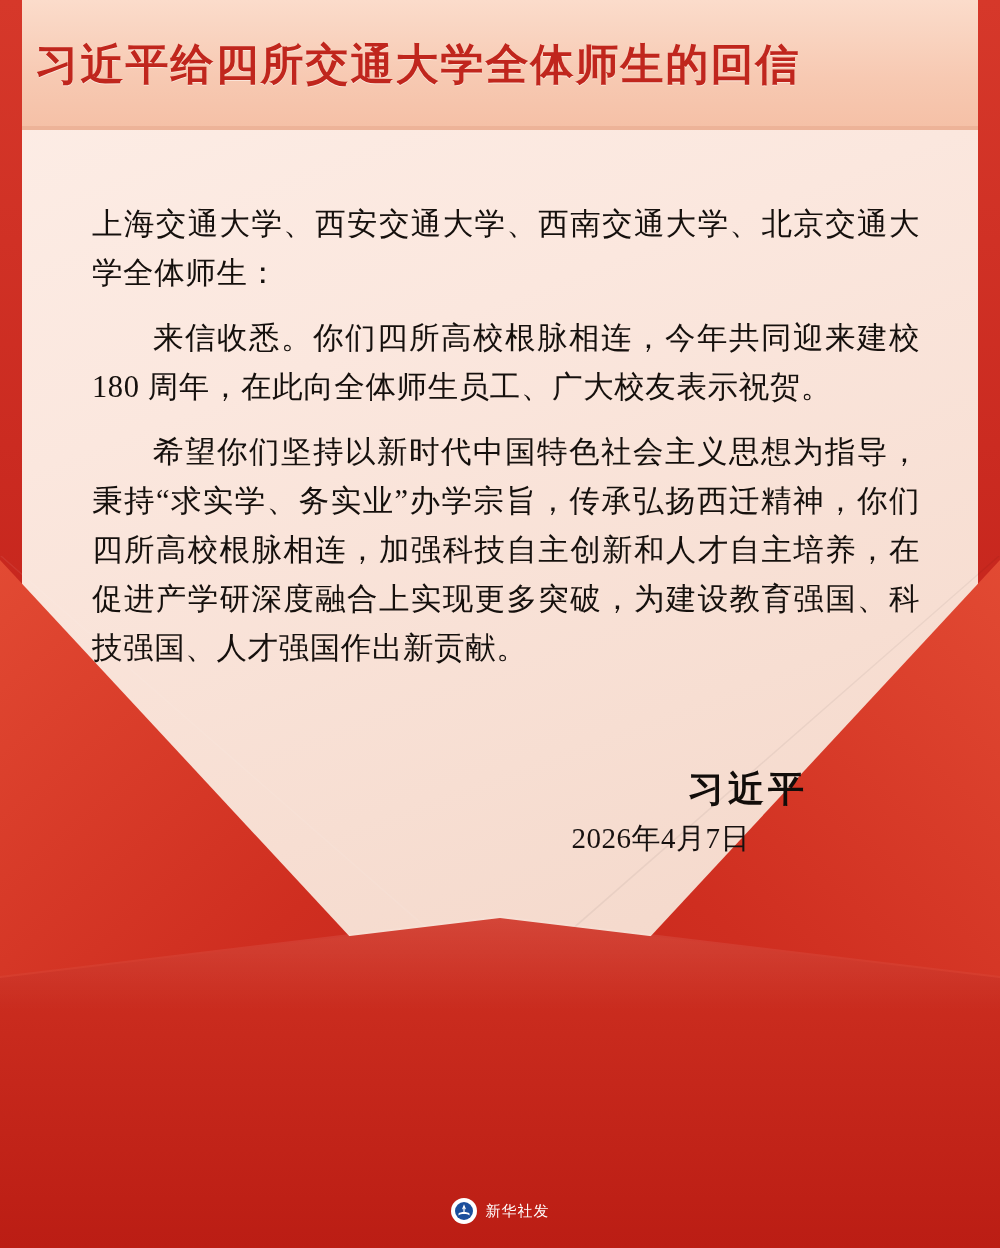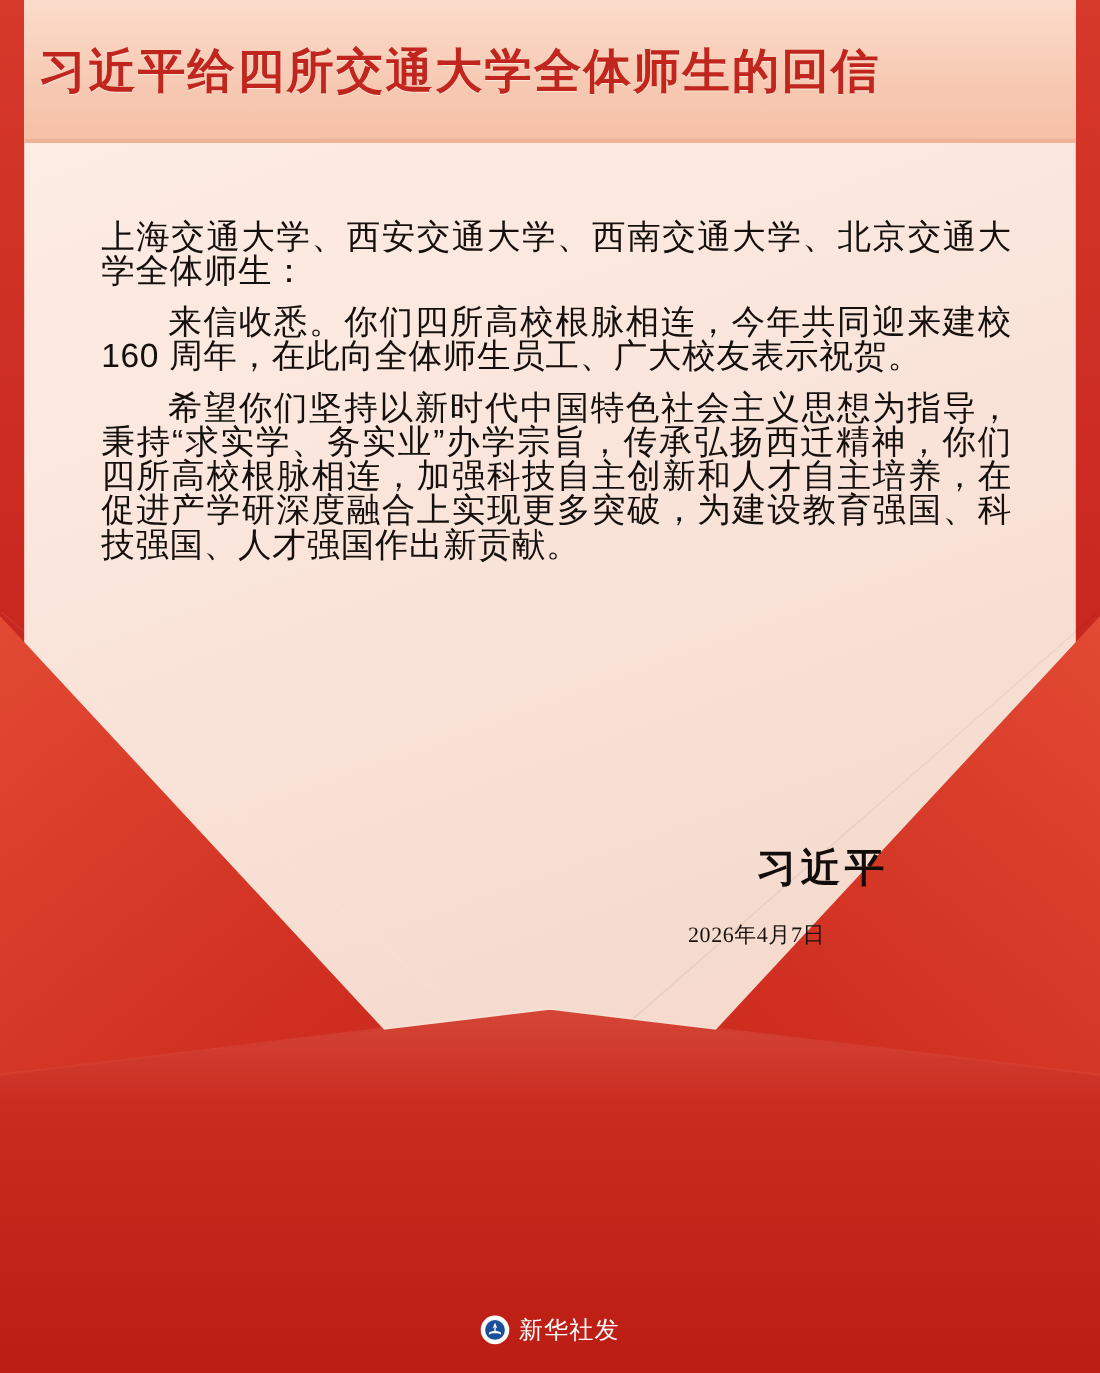--- a/index.html
+++ b/index.html
@@ -131,22 +131,22 @@
   }
 
   
   .letter {
     position: absolute;
     left: 92px;
     top: 200px;
     width: 828px;
     color: #15100d;
     font-size: 30.5px;
-    line-height: 31px;
-    font-family: Liberation Sans, sans-serif;
+    line-height: 49px;
+    font-family: Liberation Serif, serif;
   }
   .letter p {
     margin: 0 0 16px 0;
     text-align: justify;
     text-justify: inter-character;
     letter-spacing: 0.6px;
   }
   .letter p.indent {
     text-indent: 2em;
   }
@@ -159,22 +159,22 @@
   }
   .signature {
     font-size: 36px;
     font-weight: bold;
     letter-spacing: 4px;
     color: #120d0a;
     padding-right: 112px;
     font-family: "Liberation Serif", "DejaVu Serif", serif;
   }
   .sign-date {
-    margin-top: 22px;
-    font-size: 20px;
+    margin-top: 5px;
+    font-size: 29px;
     color: #171110;
     padding-right: 170px;
     letter-spacing: 0.5px;
   }
 
   
   .footer {
     position: absolute;
     left: 0;
     bottom: 24px;
@@ -191,41 +191,41 @@
     background: #ffffff;
     display: flex;
     align-items: center;
     justify-content: center;
     position: relative;
     flex: 0 0 auto;
   }
   .xinhua-logo svg { display: block; }
   .footer-text {
     color: #ffffff;
-    font-size: 22px;
+    font-size: 15px;
     letter-spacing: 1px;
     font-family: "Liberation Serif", "DejaVu Serif", serif;
   }
 </style>
 </head>
 <body>
 
 <div class="poster">
 
   <div class="bg-base"></div>
   <div class="page-sheet"></div>
   <div class="header-band"></div>
 
   <div class="title-wrap">
     <div class="title">习近平给四所交通大学全体师生的回信</div>
   </div>
 
   <div class="letter">
     <p>上海交通大学、西安交通大学、西南交通大学、北京交通大学全体师生：</p>
-    <p class="indent">来信收悉。你们四所高校根脉相连，今年共同迎来建校 160 周年，在此向全体师生员工、广大校友表示祝贺。</p>
+    <p class="indent">来信收悉。你们四所高校根脉相连，今年共同迎来建校 180 周年，在此向全体师生员工、广大校友表示祝贺。</p>
     <p class="indent">希望你们坚持以新时代中国特色社会主义思想为指导，秉持“求实学、务实业”办学宗旨，传承弘扬西迁精神，你们四所高校根脉相连，加强科技自主创新和人才自主培养，在促进产学研深度融合上实现更多突破，为建设教育强国、科技强国、人才强国作出新贡献。</p>
   </div>
 
   <div class="flap flap-left"></div>
   <div class="flap flap-right"></div>
   <div class="flap seam-left"></div>
   <div class="flap seam-right"></div>
   <div class="flap flap-bottom"></div>
   <div class="flap flap-bottom-edge"></div>
 

